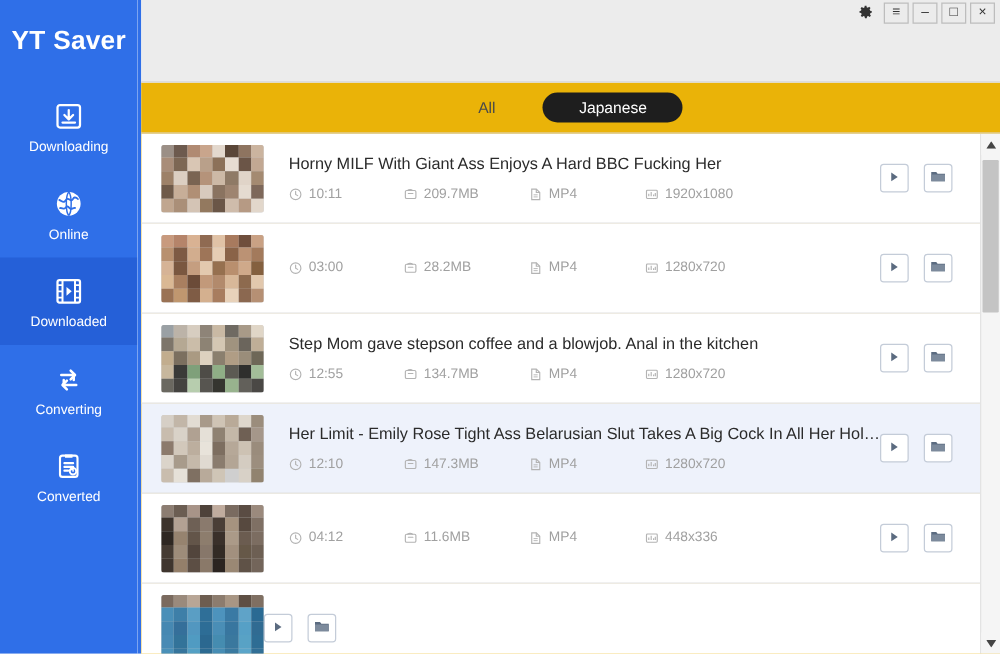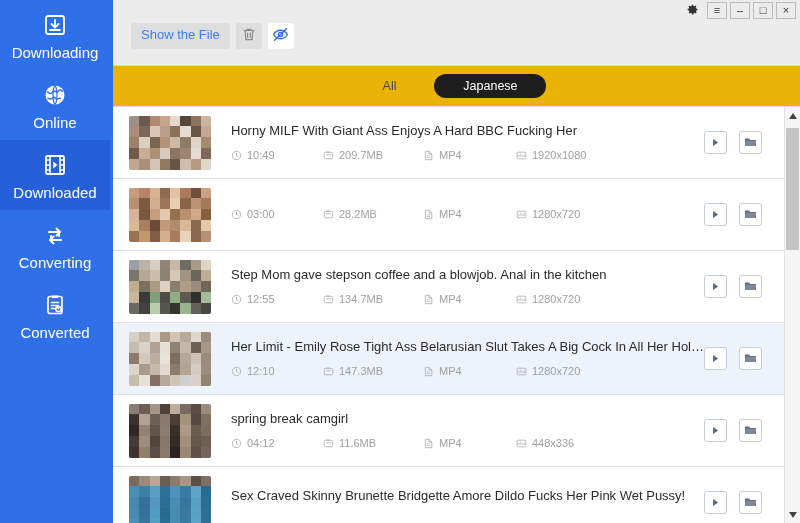--- a/index.html
+++ b/index.html
@@ -41,21 +41,21 @@
     display: flex;
     flex-direction: column;
     align-items: center;
     justify-content: center;
     gap: 6px;
     color: #ffffff;
     cursor: pointer;
     user-select: none;
   }
   .nav-item.active { background: #2560d8; }
-  .nav-label { font-size: 15px; color: #ffffff; line-height: 1; }
+  .nav-label { font-size: 11px; color: #ffffff; line-height: 1; }
   .nav-icon { width: 28px; height: 28px; display: block; }
   .nav-icon svg { display: block; width: 28px; height: 28px; }
 
   
   .main {
     flex: 1 1 auto;
     height: 523px;
     display: flex;
     flex-direction: column;
     border-left: 3px solid #2f6fe8;
@@ -292,20 +292,21 @@
     border-radius: 1px;
     cursor: pointer;
   }
 </style>
 </head>
 <body>
 
 <div class="app">
 
   <aside class="sidebar">
+    <div class="brand">YT Saver</div>
 
     <div class="nav-item">
       <span class="nav-icon">
         <svg viewBox="0 0 28 28" fill="none" stroke="#fff" stroke-width="1.8">
           <rect x="5" y="5" width="18" height="18" rx="2"></rect>
           <path d="M14 9v7M10.5 13l3.5 3.5L17.5 13" stroke-linecap="round" stroke-linejoin="round"></path>
           <path d="M9 19h10" stroke-linecap="round"></path>
         </svg>
       </span>
       <span class="nav-label">Downloading</span>
@@ -357,44 +358,20 @@
         </svg>
       </span>
       <span class="nav-label">Converted</span>
     </div>
   </aside>
 
   <section class="main">
 
     <div class="topbar">
 
-      <div class="toolbar-left">
-        <button class="btn-showfile">Show the File</button>
-
-        <button class="icon-btn gray">
-          <span>
-            <svg width="14" height="15" viewBox="0 0 14 15" fill="none" stroke="#8b8b8b" stroke-width="1.2" stroke-linecap="round">
-              <path d="M2 3.5h10"></path>
-              <path d="M5.2 3.5V2.3h3.6v1.2"></path>
-              <path d="M3.2 3.5l.6 9.2h6.4l.6-9.2"></path>
-              <path d="M5.6 6v4.4M8.4 6v4.4"></path>
-            </svg>
-          </span>
-        </button>
-
-        <button class="icon-btn white">
-          <span>
-            <svg width="17" height="15" viewBox="0 0 17 15" fill="none" stroke="#2f6fe8" stroke-width="1.4" stroke-linecap="round">
-              <path d="M1.6 7.5S4.2 3.3 8.5 3.3s6.9 4.2 6.9 4.2-2.6 4.2-6.9 4.2S1.6 7.5 1.6 7.5z"></path>
-              <circle cx="8.5" cy="7.5" r="2.1"></circle>
-              <path d="M2.6 13.2L14.4 1.8"></path>
-            </svg>
-          </span>
-        </button>
-      </div>
 
       <div class="winctrls">
         <button class="gear-btn">
           <span>
             <svg width="13" height="13" viewBox="0 0 16 16" fill="#333">
               <path d="M8 5.1A2.9 2.9 0 108 10.9 2.9 2.9 0 008 5.1zm0 4.5A1.6 1.6 0 118 6.4a1.6 1.6 0 010 3.2z"></path>
               <path d="M14 8.9v-1.8l-1.6-.3a4.6 4.6 0 00-.5-1.2l.9-1.3-1.3-1.3-1.3.9a4.6 4.6 0 00-1.2-.5L8.9 2H7.1l-.3 1.6a4.6 4.6 0 00-1.2.5l-1.3-.9-1.3 1.3.9 1.3a4.6 4.6 0 00-.5 1.2L2 7.1v1.8l1.6.3c.1.4.3.8.5 1.2l-.9 1.3 1.3 1.3 1.3-.9c.4.2.8.4 1.2.5l.3 1.6h1.8l.3-1.6c.4-.1.8-.3 1.2-.5l1.3.9 1.3-1.3-.9-1.3c.2-.4.4-.8.5-1.2L14 8.9z"></path>
             </svg>
           </span>
         </button>
@@ -461,21 +438,21 @@
             <div class="row-body">
               <div class="row-title">Horny MILF With Giant Ass Enjoys A Hard BBC Fucking Her</div>
               <div class="meta">
                 <div class="meta-item c1">
                   <span>
                     <svg class="meta-ico" viewBox="0 0 12 12" fill="none" stroke="#b3b3b3" stroke-width="1">
                       <circle cx="6" cy="6" r="4.6"></circle>
                       <path d="M6 3.4V6l1.8 1.1" stroke-linecap="round"></path>
                     </svg>
                   </span>
-                  <span>10:49</span>
+                  <span>10:11</span>
                 </div>
                 <div class="meta-item c2">
                   <span>
                     <svg class="meta-ico" viewBox="0 0 12 12" fill="none" stroke="#b3b3b3" stroke-width="1">
                       <rect x="1.4" y="2.6" width="9.2" height="7" rx="1.2"></rect>
                       <path d="M4 5.2h4M3.4 2.6c.9-1 3.3-1 4.2 0" stroke-linecap="round"></path>
                     </svg>
                   </span>
                   <span>209.7MB</span>
                 </div>
@@ -855,21 +832,20 @@
                 <i style="background: rgb(148, 127, 106);"></i>
                 <i style="background: rgb(92, 78, 68);"></i>
                 <i style="background: rgb(138, 121, 105);"></i>
                 <i style="background: rgb(43, 36, 32);"></i>
                 <i style="background: rgb(154, 136, 116);"></i>
                 <i style="background: rgb(95, 82, 71);"></i>
                 <i style="background: rgb(115, 101, 90);"></i>
               </div>
             </div>
             <div class="row-body">
-              <div class="row-title">spring break camgirl</div>
               <div class="meta">
                 <div class="meta-item c1">
                   <span>
                     <svg class="meta-ico" viewBox="0 0 12 12" fill="none" stroke="#b3b3b3" stroke-width="1">
                       <circle cx="6" cy="6" r="4.6"></circle>
                       <path d="M6 3.4V6l1.8 1.1" stroke-linecap="round"></path>
                     </svg>
                   </span>
                   <span>04:12</span>
                 </div>
@@ -955,24 +931,20 @@
                 <i style="background: rgb(74, 144, 184);"></i>
                 <i style="background: rgb(54, 117, 156);"></i>
                 <i style="background: rgb(84, 160, 196);"></i>
                 <i style="background: rgb(44, 107, 146);"></i>
                 <i style="background: rgb(71, 141, 180);"></i>
                 <i style="background: rgb(58, 122, 160);"></i>
                 <i style="background: rgb(91, 165, 201);"></i>
                 <i style="background: rgb(49, 111, 150);"></i>
               </div>
             </div>
-            <div class="row-body">
-              <div class="row-title">Sex Craved Skinny Brunette Bridgette Amore Dildo Fucks Her Pink Wet Pussy!</div>
-              <div class="meta"></div>
-            </div>
             <div class="row-actions">
               <div class="act-btn">
                 <span><svg width="11" height="11" viewBox="0 0 11 11">
                     <path d="M3 2l5.2 3.5L3 9z" fill="#5b6b80"></path>
                   </svg></span>
               </div>
               <div class="act-btn">
                 <span><svg width="13" height="12" viewBox="0 0 13 12" fill="none">
                     <path d="M1 2.6h4l1.1 1.3H12v6H1z" fill="#5b6b80"></path>
                     <path d="M1 4.6h11v5.3H1z" fill="#7c8a9c"></path>

